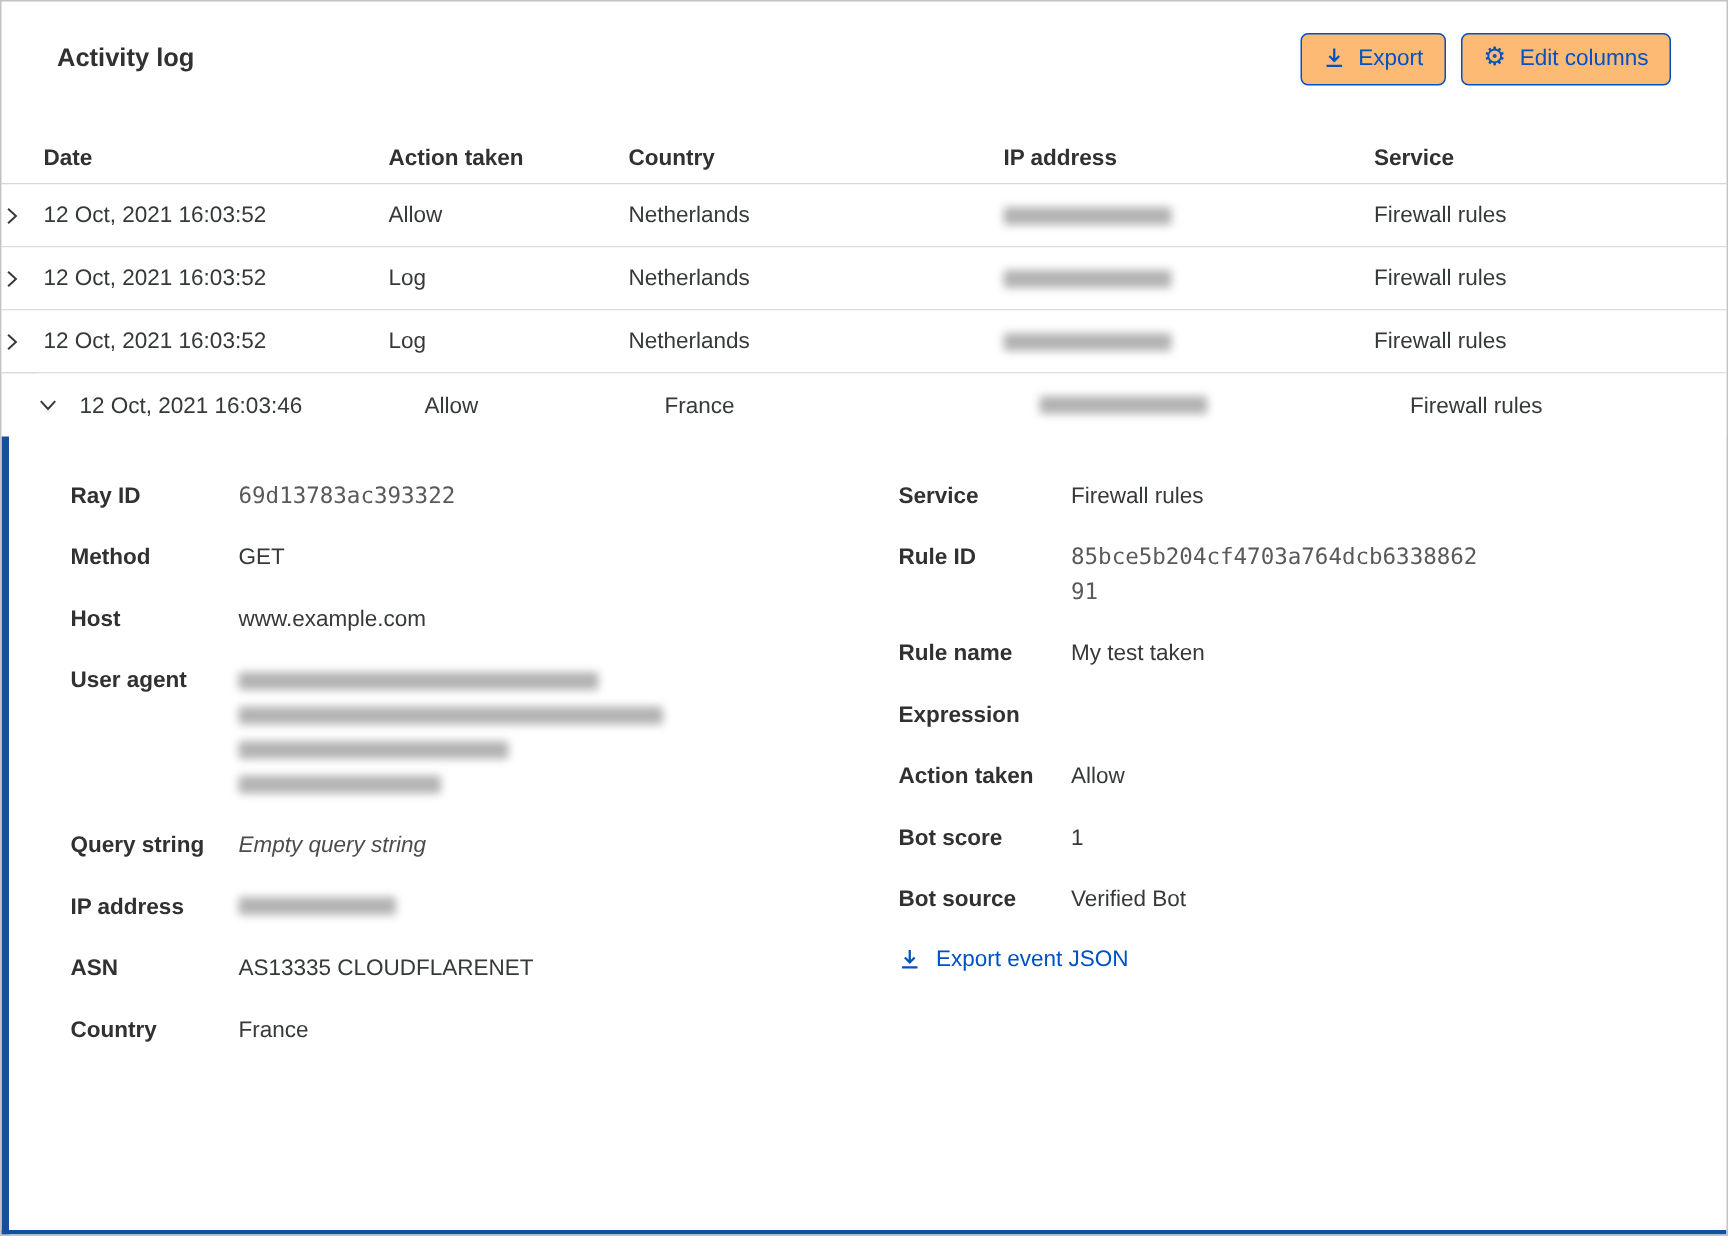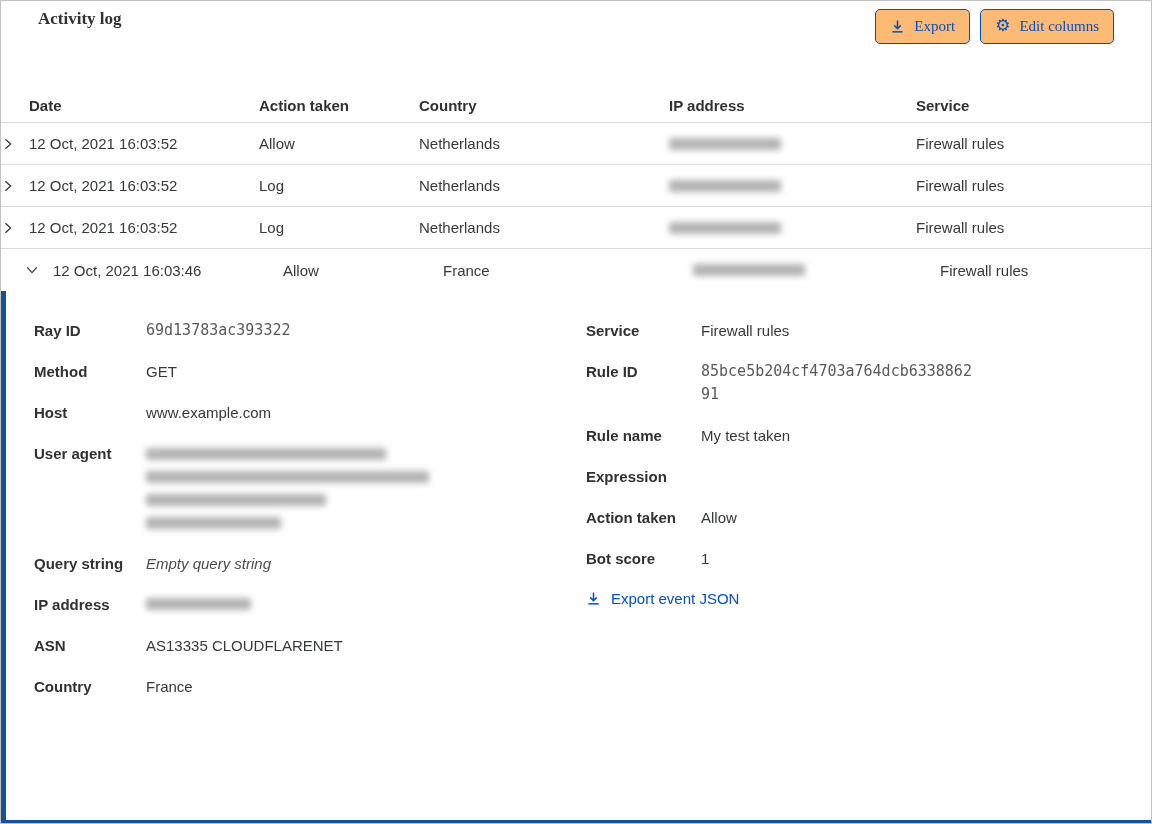--- a/index.html
+++ b/index.html
@@ -8,22 +8,22 @@
     width: 1152px; height: 824px;
     border: 1px solid #c2c2c2;
     font-family: "Liberation Sans", sans-serif;
     color: #36393a;
     overflow: hidden;
     position: relative;
   }
 
   
   .header {
-    display: flex; justify-content: space-between; align-items: flex-start;
-    padding: 8px 37px 20px 37px; height: 88px; font-family: Liberation Serif, serif;
+    display: flex; justify-content: space-between; align-items: center;
+    padding: 8px 37px 20px 37px; height: 88px;
   }
   .page-title { font-size: 17px; font-weight: 700; color: #313131; }
   .toolbar { display: flex; gap: 10px; }
   .btn {
     display: inline-flex; align-items: center; gap: 9px;
     border: 1px solid #0051c3; color: #0051c3; background: #fdba74;
     border-radius: 5px; padding: 7px 14px 8px 14px;
     font-size: 15px; font-family: inherit; cursor: pointer; line-height: 18px;
   }
   .gear-icon::before { content: "⚙"; font-size: 17px; line-height: 16px; }
@@ -53,21 +53,21 @@
   }
   .blob.ip-row { width: 112px; }
   .blob.ip-detail { width: 105px; margin-top: 5px; }
   .ua-line { height: 23px; display: flex; align-items: center; }
   .ua-line .blob { height: 12px; }
 
   
   .detail {
     border-left: 5px solid #15509d;
     border-bottom: 3px solid #15509d;
-    padding: 28px 0 20px 28px;
+    padding: 28px 0 20px 41px;
     display: flex;
     height: 532px;
   }
   .dcol-left { width: 552px; flex-shrink: 0; }
   .dcol-right { flex: 1; padding-right: 20px; }
   .drow { display: flex; margin-bottom: 18px; font-size: 15px; line-height: 23px; }
   .dlabel { width: 112px; flex-shrink: 0; font-weight: 700; color: #313131; }
   .dcol-right .dlabel { width: 115px; }
   .dvalue { color: #36393a; }
   .mono {
@@ -243,20 +243,24 @@
       <div class="dlabel">Expression</div>
     </div>
     <div class="drow">
       <div class="dlabel">Action taken</div>
       <div class="dvalue">Allow</div>
     </div>
     <div class="drow">
       <div class="dlabel">Bot score</div>
       <div class="dvalue">1</div>
     </div>
+    <div class="drow">
+      <div class="dlabel">Bot source</div>
+      <div class="dvalue">Verified Bot</div>
+    </div>
     <a class="export-link" href="#">
       <span>
         <svg class="dl" width="15" height="15" viewBox="0 0 16 16">
             <path d="M8 1.5v8.5M4.5 6.8 8 10.3l3.5-3.5" fill="none" stroke="#0051c3" stroke-width="1.6"></path>
             <path d="M2.5 13.7h11" stroke="#0051c3" stroke-width="1.6"></path>
           </svg>
       </span>
       <span>Export event JSON</span>
     </a>
   </div>

